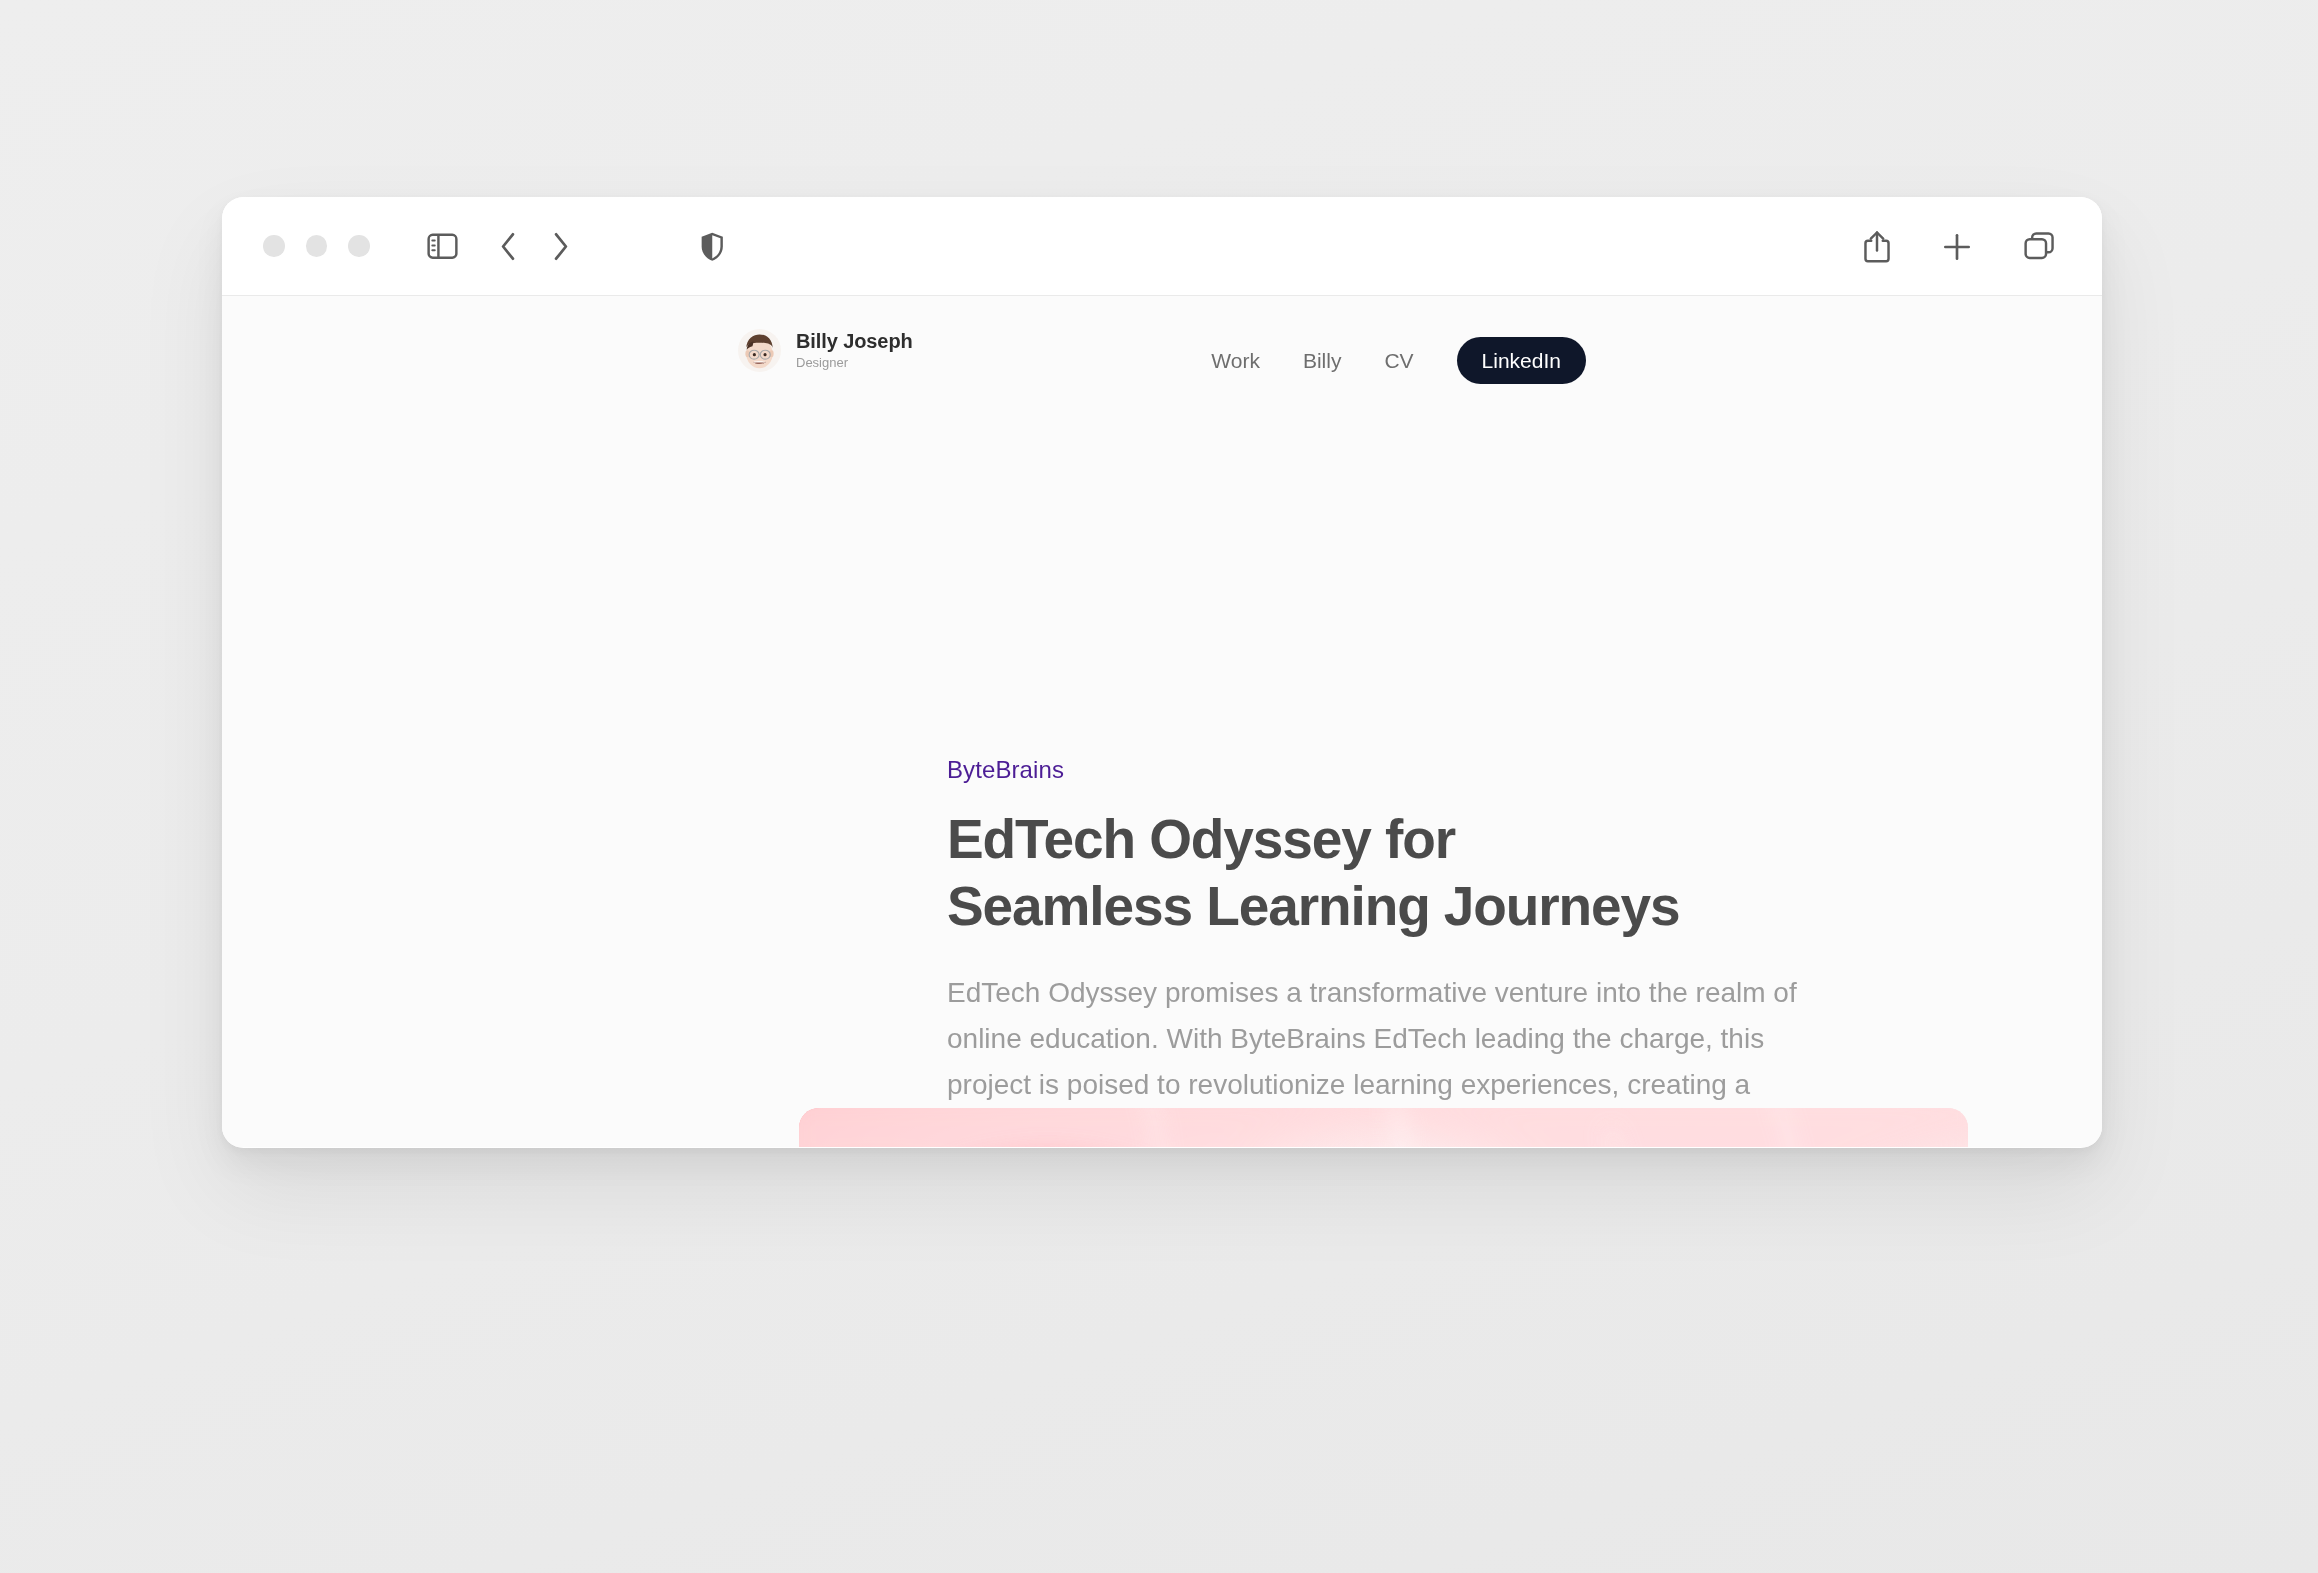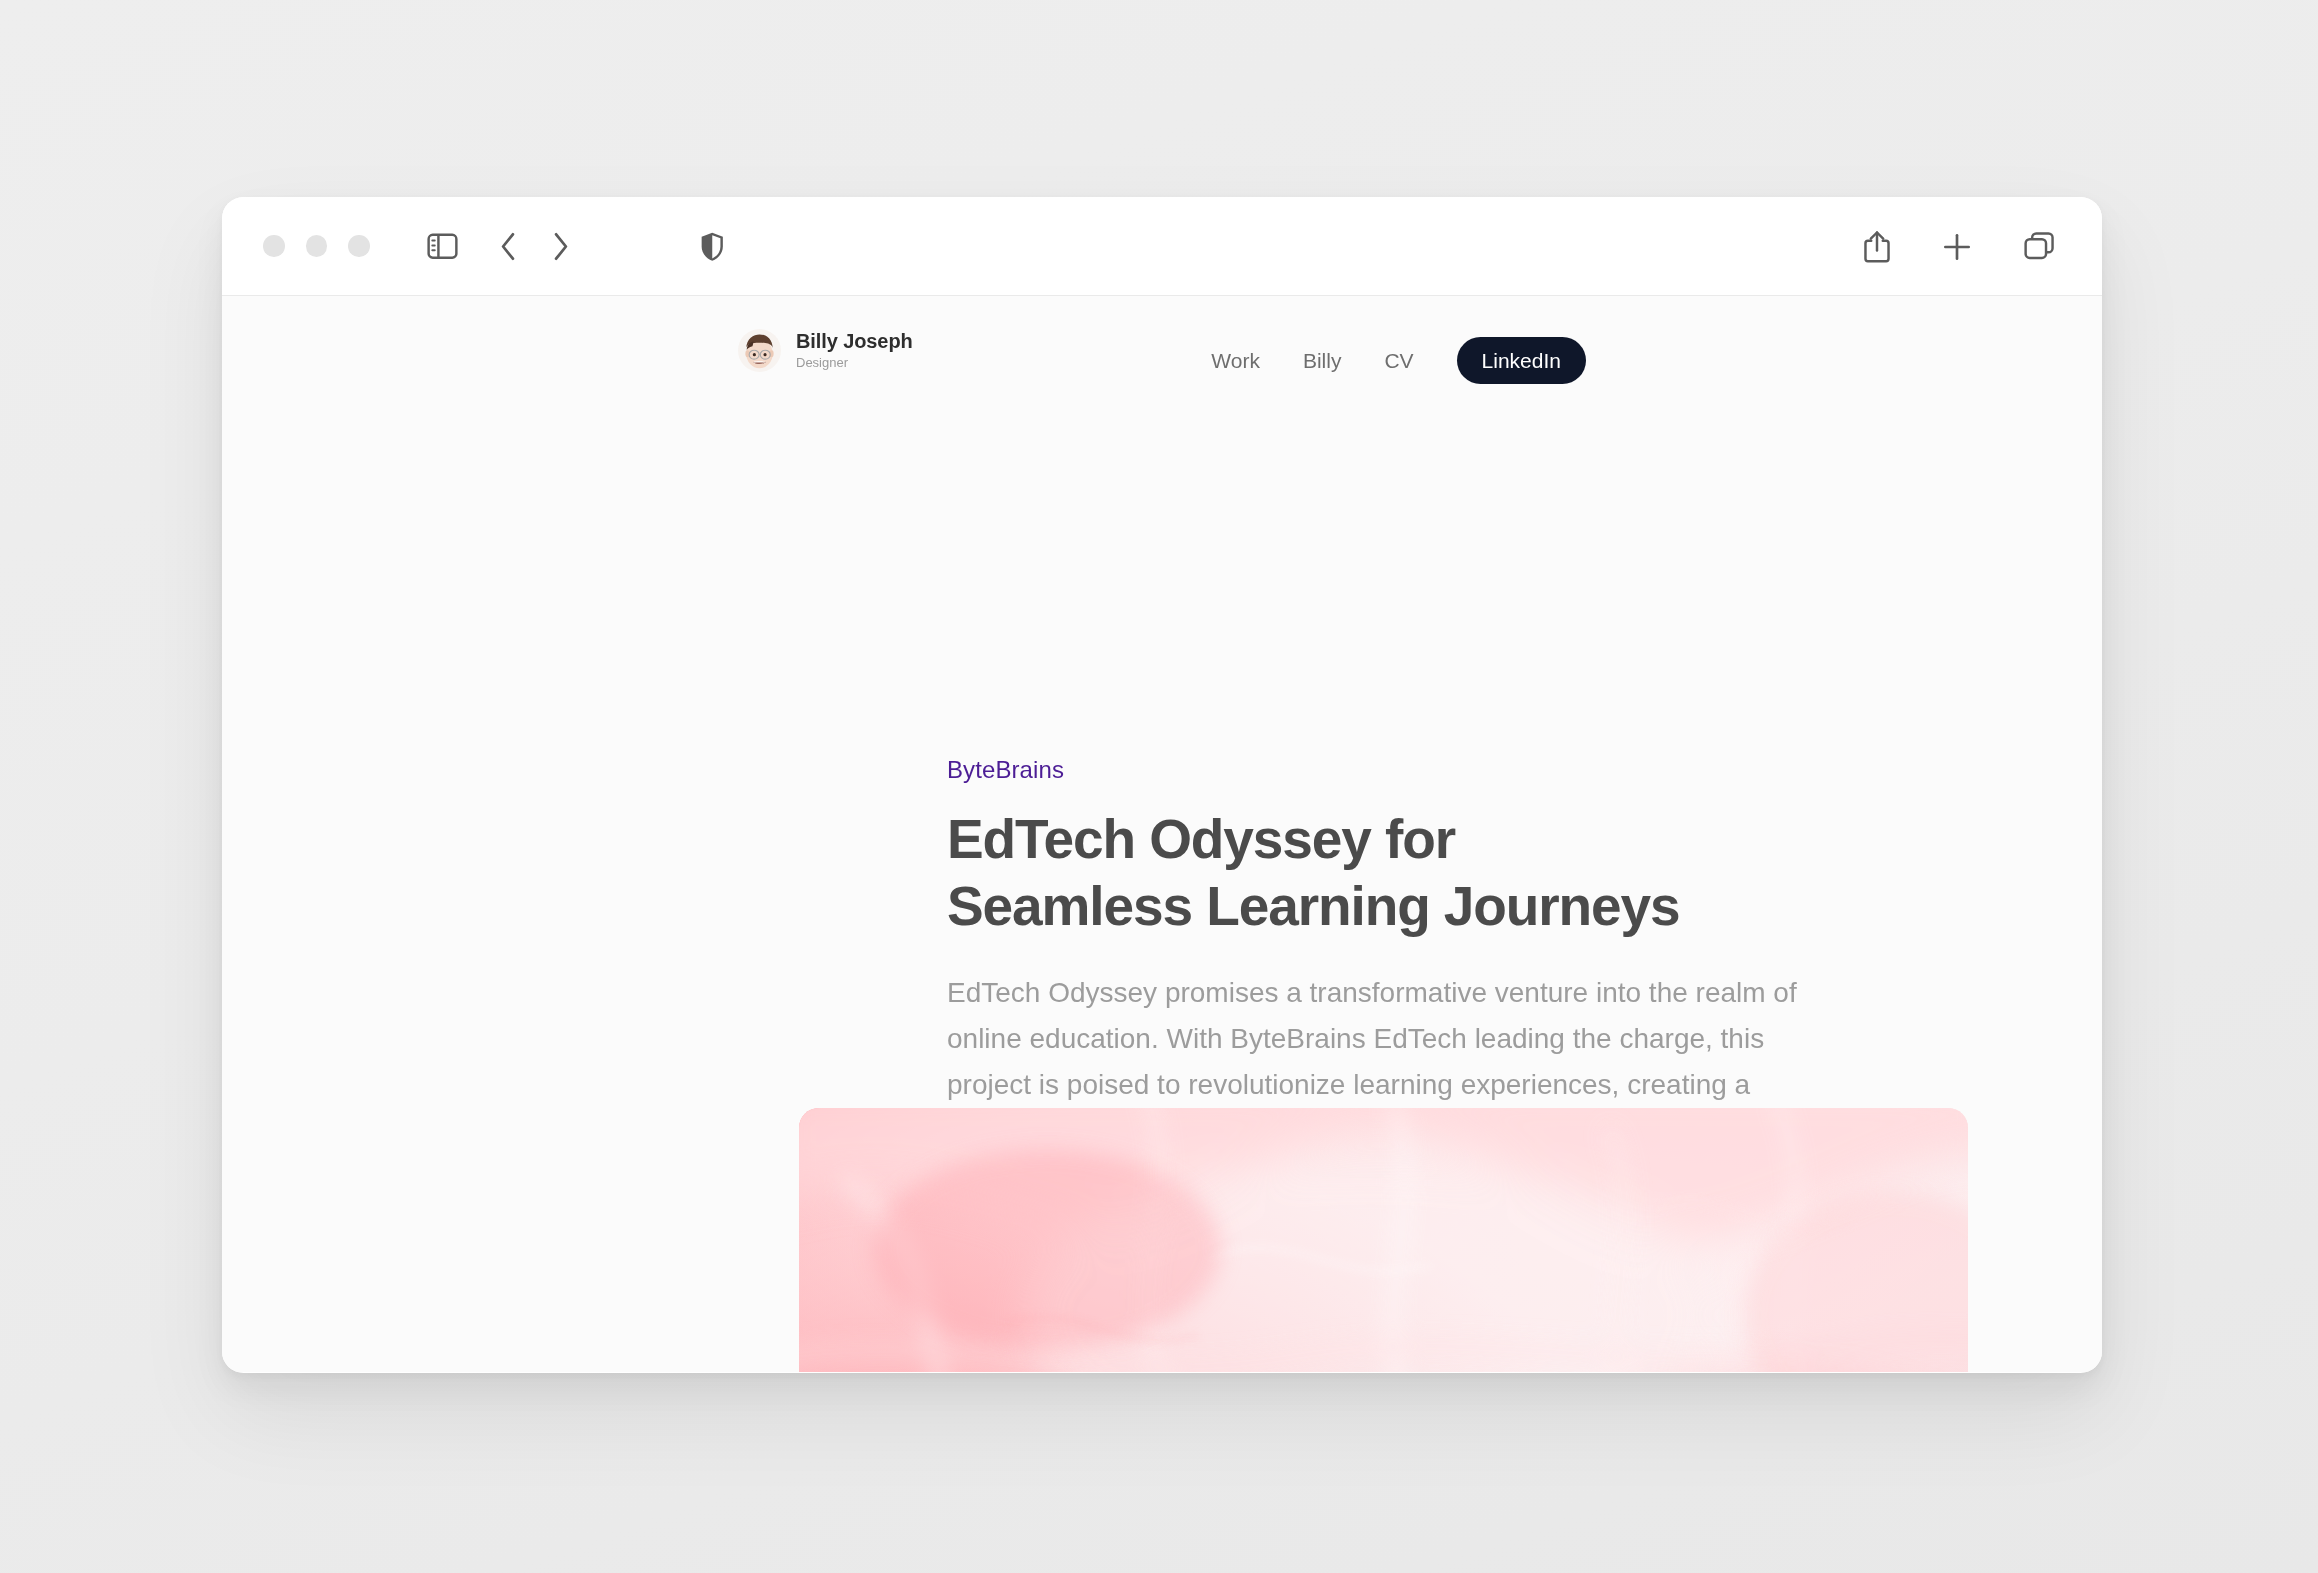--- a/index.html
+++ b/index.html
@@ -22,21 +22,21 @@
     inset: 0;
     background: linear-gradient(160deg, #eeeeee 0%, #ececec 45%, #e8e8e8 100%);
   }
 
   
   #browser-window {
     position: absolute;
     left: 222px;
     top: 197px;
     width: 1880px;
-    height: 1176px;
+    height: 951px;
     background: #ffffff;
     border-radius: 21.5px;
     box-shadow:
       0 3.3px 8.3px rgba(0,0,0,0.035),
       0 15px 33px rgba(0,0,0,0.055),
       0 41px 91px rgba(0,0,0,0.075);
     overflow: hidden;
   }
 
   

